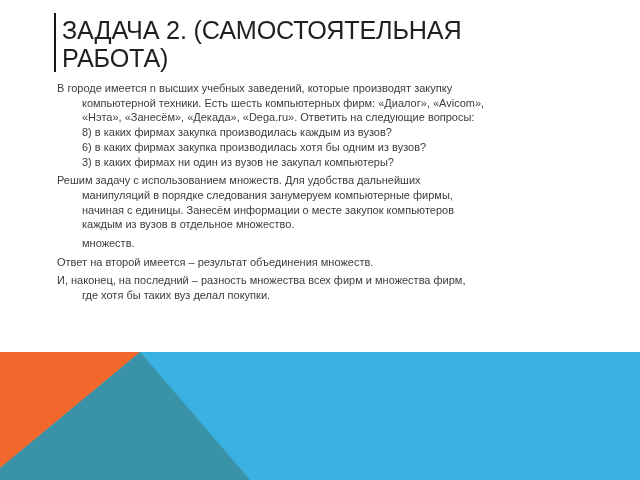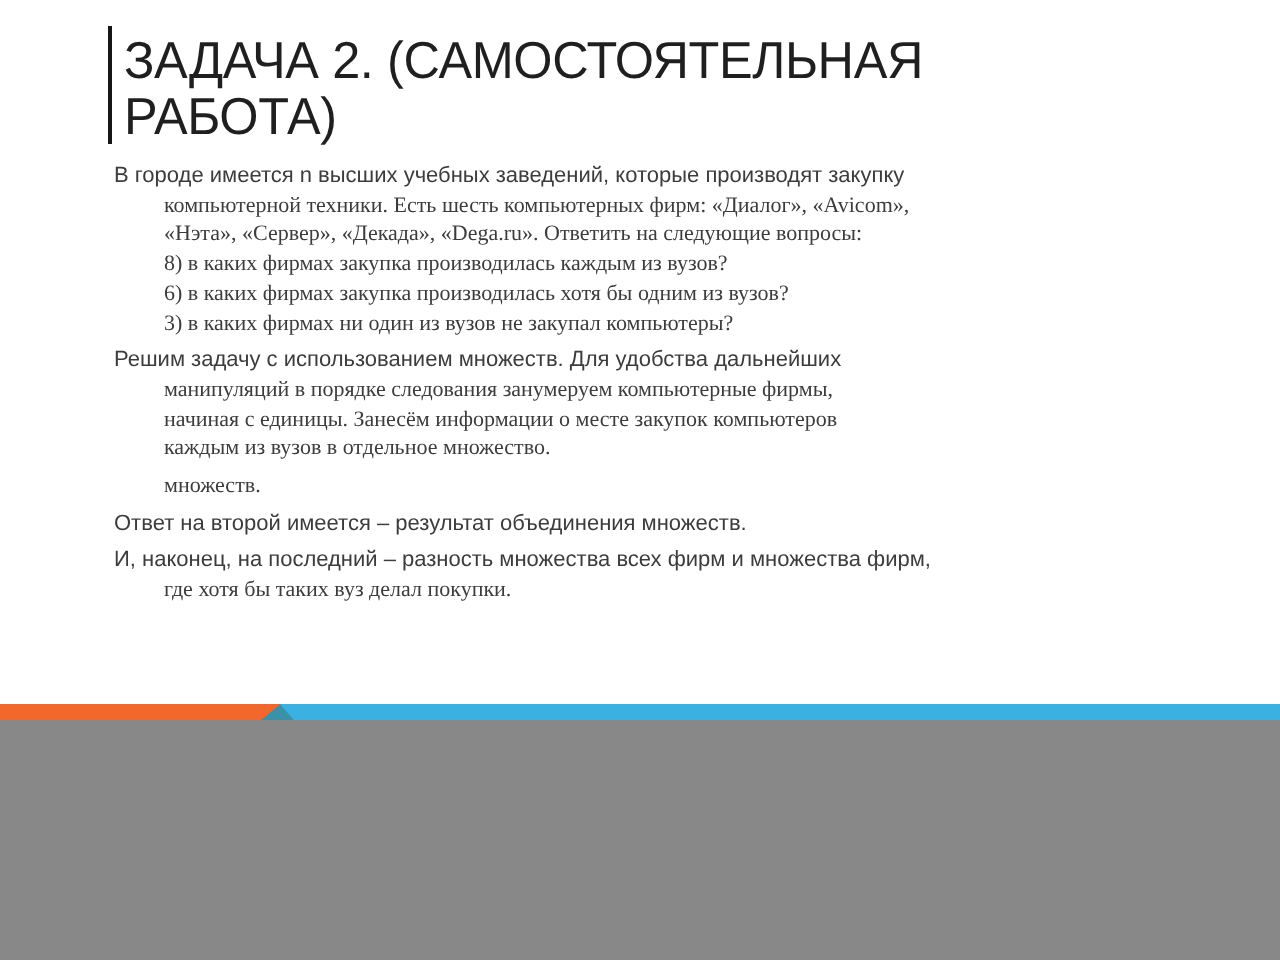--- a/index.html
+++ b/index.html
@@ -1,19 +1,19 @@
 <!DOCTYPE html>
 <html style="--c-bg: #FFFFFF; --c-title: #1F1F1F; --c-body: #3C3C3C; --c-orange: #F2672B; --c-teal: #3A92A8; --c-lightblue: #3AB1E1;"><head>
 <meta charset="utf-8">
 <style>
   html, body { margin: 0; padding: 0; background: #888; }
   .slide {
     position: relative;
     width: 640px;
-    height: 360px;
+    height: 480px;
     background: var(--c-bg, #fff);
     overflow: hidden;
     font-family: "Liberation Sans", sans-serif;
   }
   .title-rule {
     position: absolute;
     left: 54px;
     top: 13px;
     width: 2px;
     height: 59px;
@@ -41,21 +41,21 @@
     position: absolute;
     left: 57px;
     top: 81px;
     width: 545px;
     font-size: 11px;
     line-height: 14.7px;
     color: var(--c-body, #3c3c3c);
   }
   .para { margin: 0 0 4px 0; }
   .line { white-space: nowrap; }
-  .line.indent { padding-left: 25px; font-family: Liberation Serif, serif; }
+  .line.indent { padding-left: 25px; }
   .deco {
     position: absolute;
     left: 0;
     top: 352px;
     width: 640px;
     height: 128px;
     display: block;
   }
 </style>
 </head>
@@ -67,21 +67,21 @@
 
   <h1 class="title">
     <span class="tline">ЗАДАЧА 2. (САМОСТОЯТЕЛЬНАЯ</span>
     <span class="tline">РАБОТА)</span>
   </h1>
 
   <div class="body-text" id="body-text">
       <div class="para">
         <div class="line">В городе имеется n высших учебных заведений, которые производят закупку</div>
         <div class="line indent">компьютерной техники. Есть шесть компьютерных фирм: «Диалог», «Avicom»,</div>
-        <div class="line indent">«Нэта», «Сервер», «Декада», «Dega.ru». Ответить на следующие вопросы:</div>
+        <div class="line indent">«Нэта», «Занесём», «Декада», «Dega.ru». Ответить на следующие вопросы:</div>
         <div class="line indent">8) в каких фирмах закупка производилась каждым из вузов?</div>
         <div class="line indent">6) в каких фирмах закупка производилась хотя бы одним из вузов?</div>
         <div class="line indent">3) в каких фирмах ни один из вузов не закупал компьютеры?</div>
       </div>
       <div class="para">
         <div class="line">Решим задачу с использованием множеств. Для удобства дальнейших</div>
         <div class="line indent">манипуляций в порядке следования занумеруем компьютерные фирмы,</div>
         <div class="line indent">начиная с единицы. Занесём информации о месте закупок компьютеров</div>
         <div class="line indent">каждым из вузов в отдельное множество.</div>
       </div>

